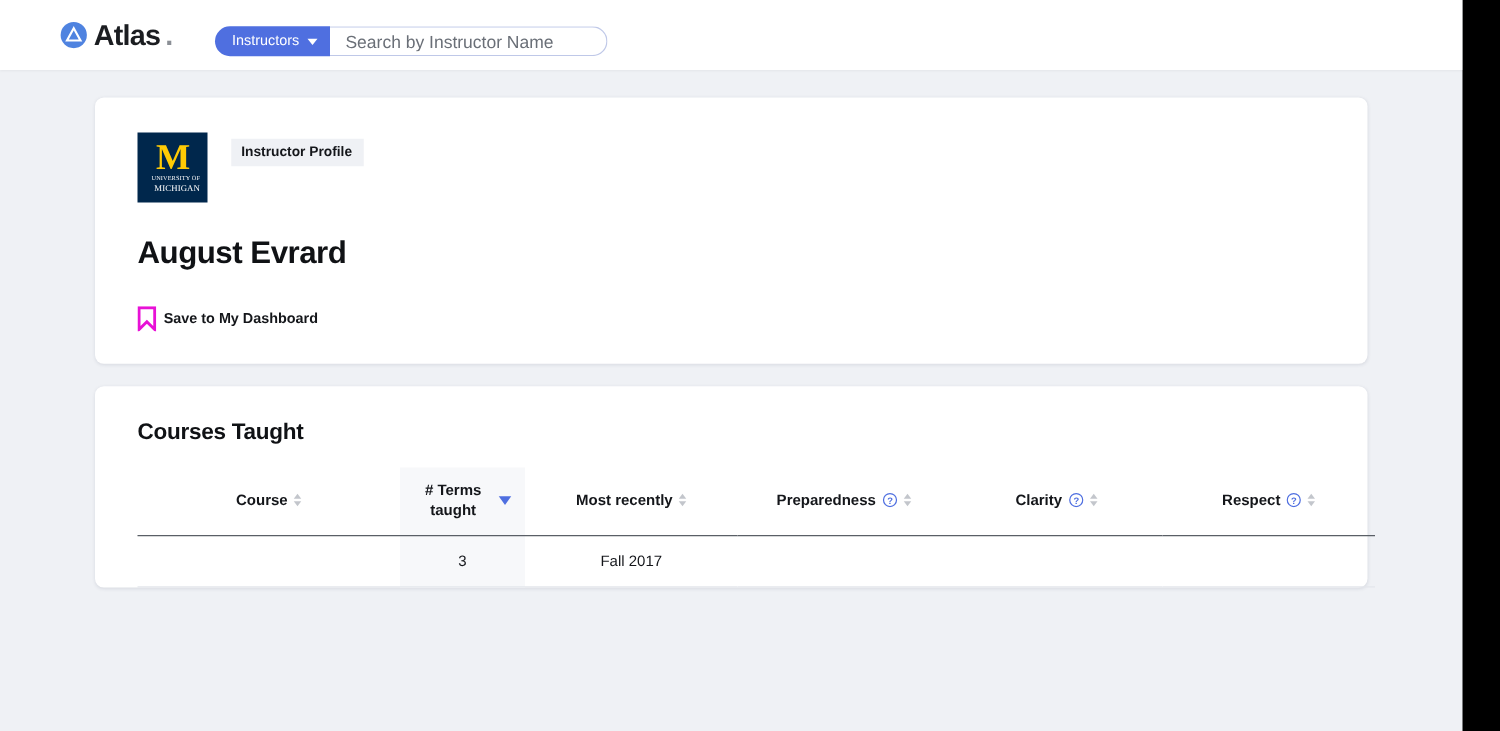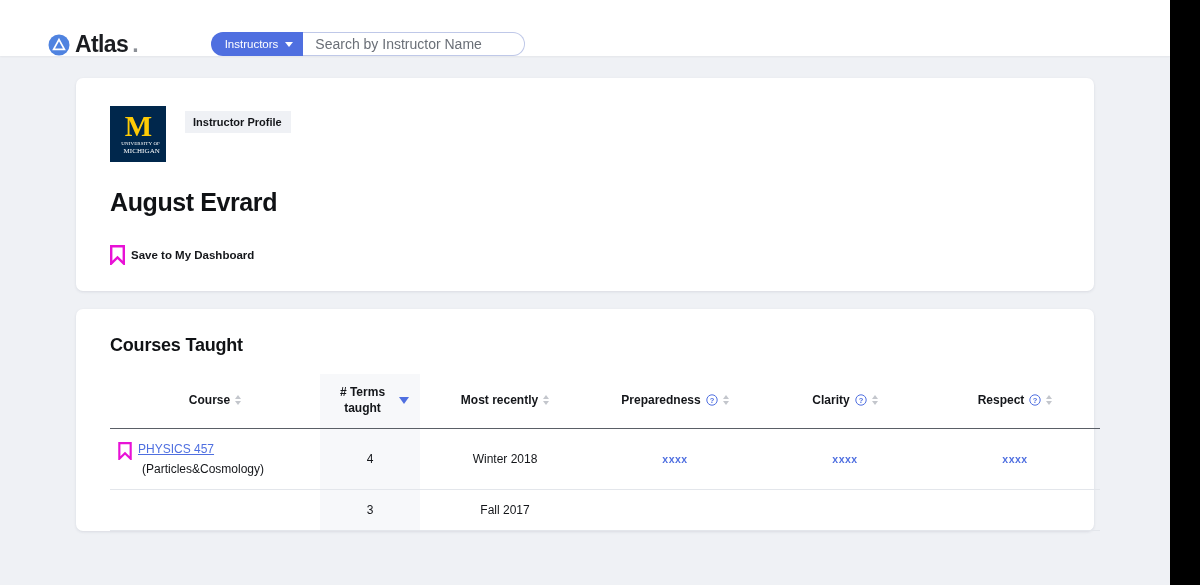--- a/index.html
+++ b/index.html
@@ -20,24 +20,23 @@
     background: #eff1f5;
     overflow: hidden;
   }
 
   
   #topnav {
     position: relative;
     height: 56px;
     background: #ffffff;
     display: flex;
-    align-items: flex-end;
+    align-items: center;
     padding: 0 14px 0 48px;
     box-shadow: 0 1px 2px rgba(0,0,0,0.05);
-    gap: 39px;
   }
 
   .brand { display: flex; align-items: center; gap: 5px; flex: 0 0 auto; }
   .brand-mark { width: 22px; height: 22px; display: block; }
   .brand-text {
     font-size: 23px;
     font-weight: bold;
     color: #1b1d21;
     letter-spacing: -0.6px;
     line-height: 1;
@@ -425,36 +424,20 @@
                 <span class="sort">
                     <i class="up"></i>
                     <i class="down"></i>
                   </span>
               </div>
             </th>
           </tr>
         </thead>
         <tbody>
 
-          <tr>
-            <td class="course-cell">
-              <div class="course-line">
-                <svg class="bookmark-icon" width="14" height="18" viewBox="0 0 15 20">
-                  <path d="M1.2 1.2 H13.8 V18.6 L7.5 12.4 L1.2 18.6 Z" fill="none" stroke="#e811d6" stroke-width="2.4"></path>
-                </svg>
-                <span class="course-link">PHYSICS 457</span>
-              </div>
-              <div class="course-sub-block course-sub">(Particles&amp;Cosmology)</div>
-            </td>
-            <td class="cell-terms">4</td>
-            <td>Winter 2018</td>
-            <td><span class="rating-x">xxxx</span></td>
-            <td><span class="rating-x">xxxx</span></td>
-            <td><span class="rating-x">xxxx</span></td>
-          </tr>
 
           <tr>
             <td class="course-cell">
               
             </td>
             <td class="cell-terms">3</td>
             <td>Fall 2017</td>
             <td></td>
             <td></td>
             <td></td>

